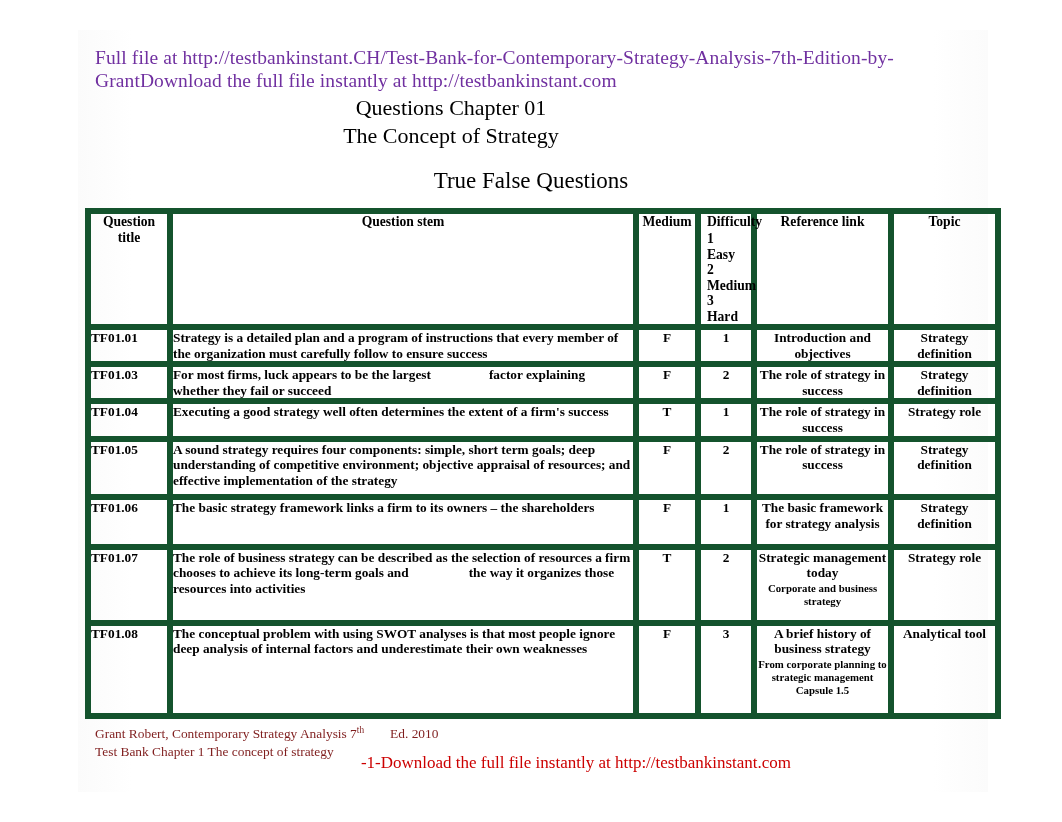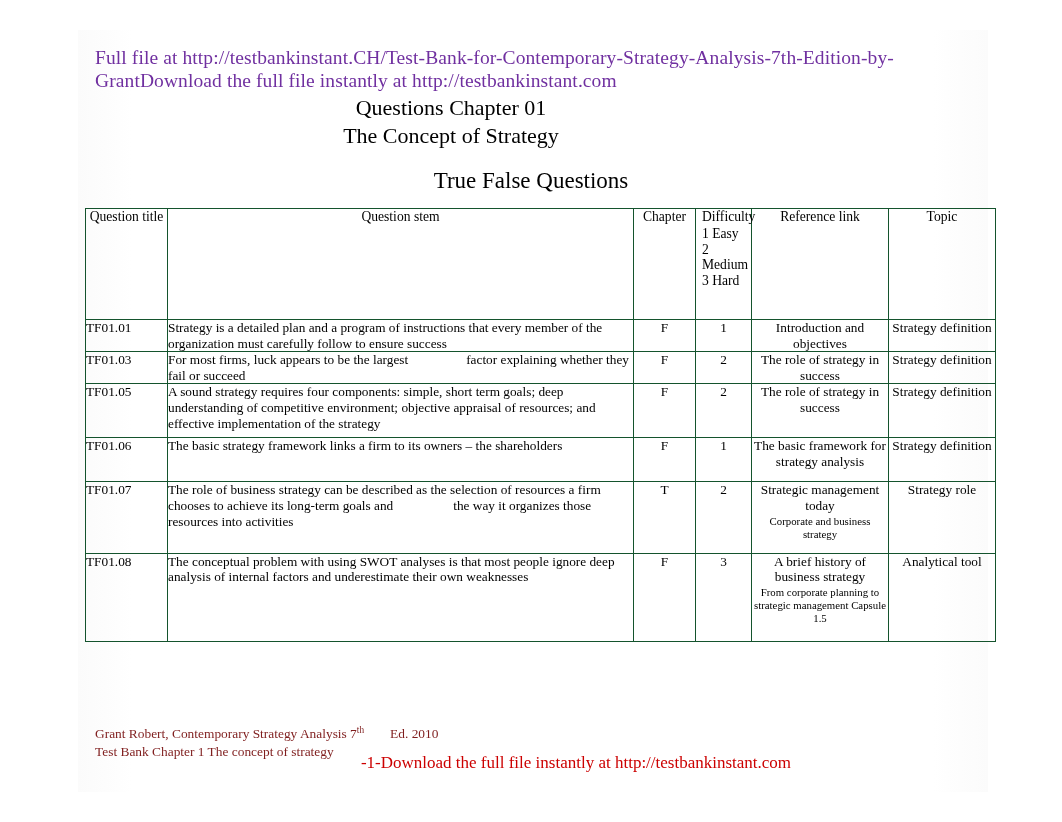--- a/index.html
+++ b/index.html
@@ -84,24 +84,24 @@
     width: 910px;
   }
   table.qtable {
     border-collapse: collapse;
     width: 910px;
     table-layout: fixed;
     font-size: 13.3px;
     line-height: 15.6px;
   }
   table.qtable td, table.qtable th {
-    border: 1px solid #14532d;
+    border: 6px solid #14532d;
     vertical-align: top;
     padding: 0;
-    font-weight: normal;
+    font-weight: bold;
   }
 
   
   col.c-title  { width: 82px;  }
   col.c-stem   { width: 466px; }
   col.c-choice { width: 62px;  }
   col.c-diff   { width: 56px;  }
   col.c-ref    { width: 137px; }
   col.c-topic  { width: 107px; }
 
@@ -202,21 +202,21 @@
           <col class="c-stem">
           <col class="c-choice">
           <col class="c-diff">
           <col class="c-ref">
           <col class="c-topic">
         </colgroup>
         <thead>
           <tr>
             <td class="h-title">Question title</td>
             <td class="h-stem">Question stem</td>
-            <td class="h-choice">Chapter</td>
+            <td class="h-choice">Medium</td>
             <td class="h-diff">
               <div class="diff-head-word">Difficulty</div>
               <div class="diff-scale">
                 <span>1 Easy</span>
                 <span>2 Medium</span>
                 <span>3 Hard</span>
               </div>
             </td>
             <td class="h-ref">Reference link</td>
             <td class="h-topic">Topic</td>
@@ -236,20 +236,28 @@
 
           <tr>
             <td class="cell-title">TF01.03</td>
             <td class="cell-stem"><span>For most firms, luck appears to be the largest</span><span class="stem-gap"></span><span>factor explaining whether they fail or succeed</span></td>
             <td class="cell-choice">F</td>
             <td class="cell-diff">2</td>
             <td class="cell-ref"><span>The role of strategy in success</span></td>
             <td class="cell-topic">Strategy definition</td>
           </tr>
 
+          <tr>
+            <td class="cell-title">TF01.04</td>
+            <td class="cell-stem"><span>Executing a good strategy well often determines the extent of a firm's success</span></td>
+            <td class="cell-choice">T</td>
+            <td class="cell-diff">1</td>
+            <td class="cell-ref"><span>The role of strategy in success</span></td>
+            <td class="cell-topic">Strategy role</td>
+          </tr>
 
           <tr class="r-06">
             <td class="cell-title">TF01.05</td>
             <td class="cell-stem"><span>A sound strategy requires four components: simple, short term goals; deep understanding of competitive environment; objective appraisal of resources; and effective implementation of the strategy</span></td>
             <td class="cell-choice">F</td>
             <td class="cell-diff">2</td>
             <td class="cell-ref"><span>The role of strategy in success</span></td>
             <td class="cell-topic">Strategy definition</td>
           </tr>
 

